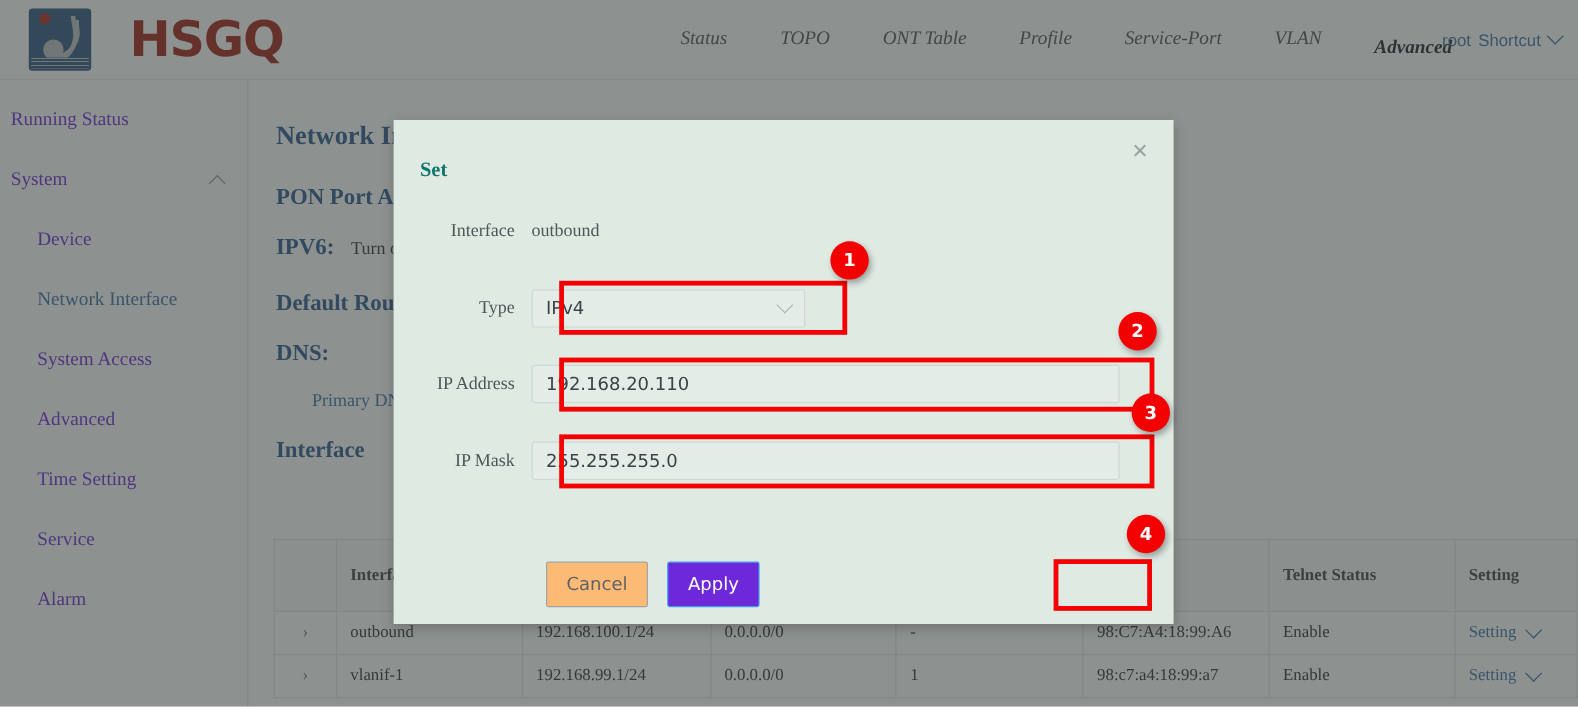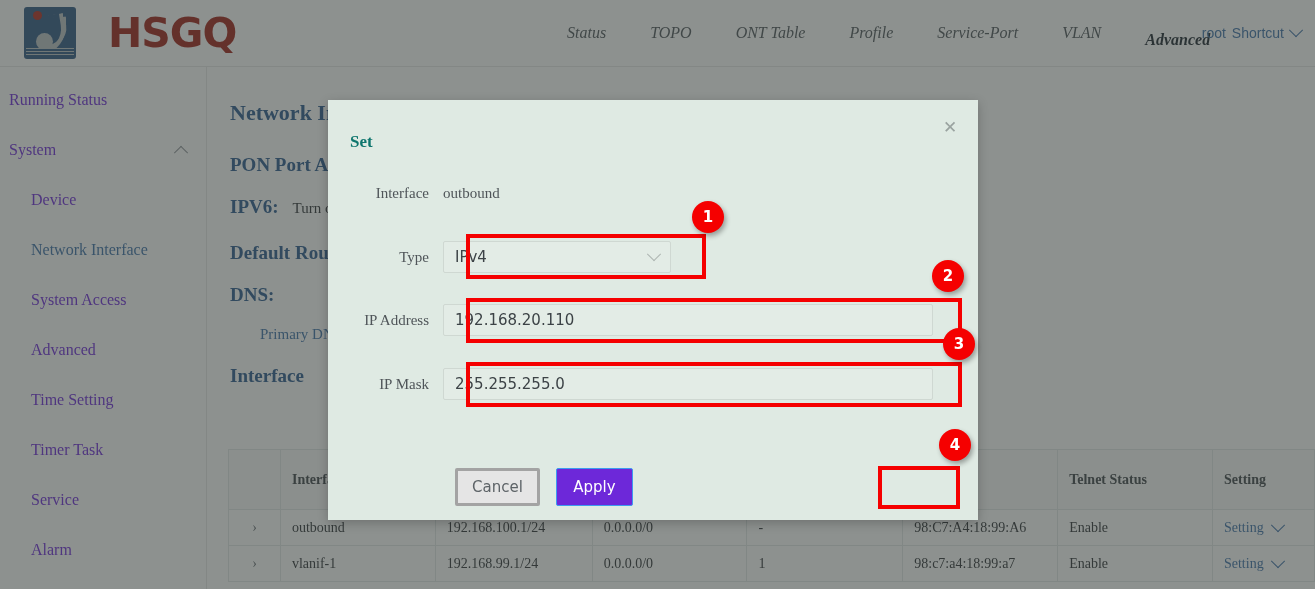--- a/index.html
+++ b/index.html
@@ -385,22 +385,22 @@
     display: flex;
     align-items: center;
     justify-content: center;
     box-sizing: border-box;
     cursor: pointer;
     z-index: 11;
   }
   .btn-cancel {
     left: 455px; top: 468px;
     width: 85px;
-    background: #e5e5e5;
-    border: 3px solid #a3a3a3;
+    background: #fdba74;
+    border: 1px solid #a3a3a3;
     color: #5d6367;
   }
   .btn-apply {
     left: 556px; top: 468px;
     width: 77px;
     background: #6d28d9;
     border: 1px solid #3d9bf0;
     color: #ffffff;
   }
 </style>
@@ -445,21 +445,20 @@
     <div class="side-item">Running Status</div>
     <div class="side-item group">
       <span>System</span>
       <i class="caret chev-up"></i>
     </div>
     <div class="side-item sub">Device</div>
     <div class="side-item sub active">Network Interface</div>
     <div class="side-item sub">System Access</div>
     <div class="side-item sub">Advanced</div>
     <div class="side-item sub">Time Setting</div>
-    <div class="side-item sub">Timer Task</div>
     <div class="side-item sub">Service</div>
     <div class="side-item sub">Alarm</div>
   </div>
 
   <div class="content">
     <div class="h-blue">Network Interface</div>
     <div class="h-blue sub">PON Port Aggregation</div>
     <div class="row-inline">
       <span class="lbl">IPV6:</span>
       <span class="val">Turn off</span>

